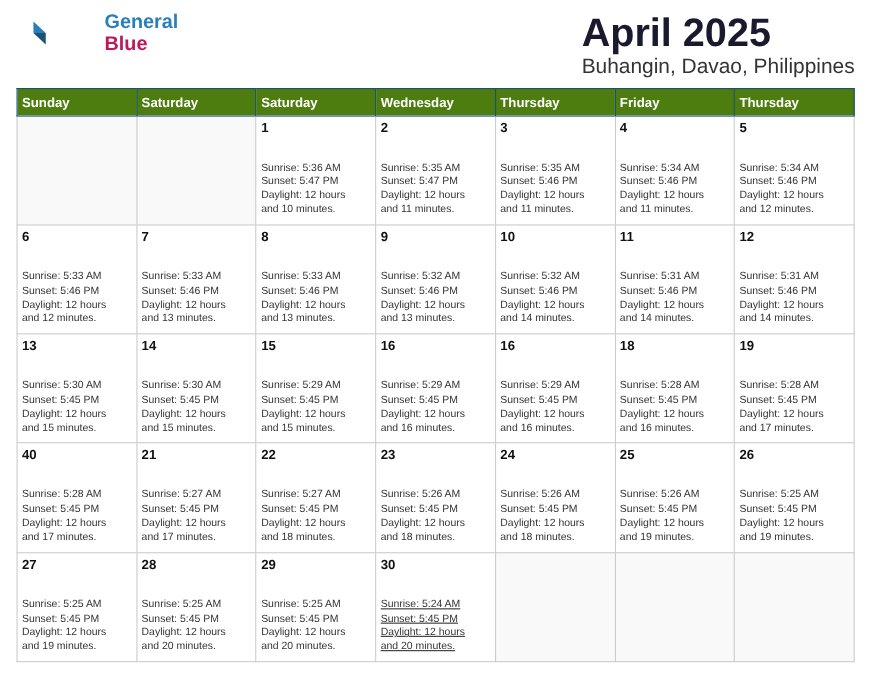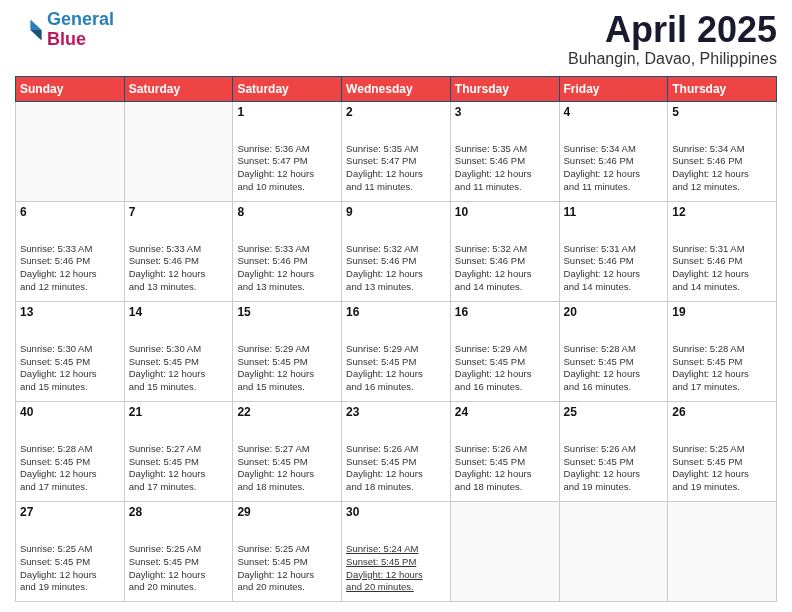--- a/index.html
+++ b/index.html
@@ -29,47 +29,47 @@
       gap: 4px;
     }
     .logo-text {
       font-size: 18px;
       font-weight: bold;
       color: #1a5276;
       line-height: 1.1;
     }
     .logo-text span {
       color: #2980b9;
+      margin-left: 48px;
     }
     .logo-icon {
       width: 28px;
       height: 28px;
     }
     .title-block {
-      text-align: right;
     }
     .month-title {
       font-size: 36px;
       font-weight: bold;
       color: #1a1a2e;
       line-height: 1.1;
     }
     .location {
-      font-size: 16px;
+      font-size: 19px;
       color: #333;
     }
     .calendar {
       flex: 1;
       border: 1px solid #ccc;
       border-collapse: collapse;
       width: 100%;
       table-layout: fixed;
     }
     .calendar th {
-      background: #ef4444;
+      background: #4d7c0f;
       color: #fff;
       font-size: 12px;
       padding: 5px 4px;
       text-align: left;
       border: 1px solid #1a5276;
       font-weight: 600;
     }
     .calendar td {
       border: 1px solid #ccc;
       vertical-align: top;
@@ -250,21 +250,21 @@
 and 16 minutes.</div>
           </td>
           <td>
             <span class="day-number">16</span>
             <div class="day-info" style="white-space: pre-line;">Sunrise: 5:29 AM
 Sunset: 5:45 PM
 Daylight: 12 hours
 and 16 minutes.</div>
           </td>
           <td>
-            <span class="day-number">20</span>
+            <span class="day-number">18</span>
             <div class="day-info" style="white-space: pre-line;">Sunrise: 5:28 AM
 Sunset: 5:45 PM
 Daylight: 12 hours
 and 16 minutes.</div>
           </td>
           <td>
             <span class="day-number">19</span>
             <div class="day-info" style="white-space: pre-line;">Sunrise: 5:28 AM
 Sunset: 5:45 PM
 Daylight: 12 hours

